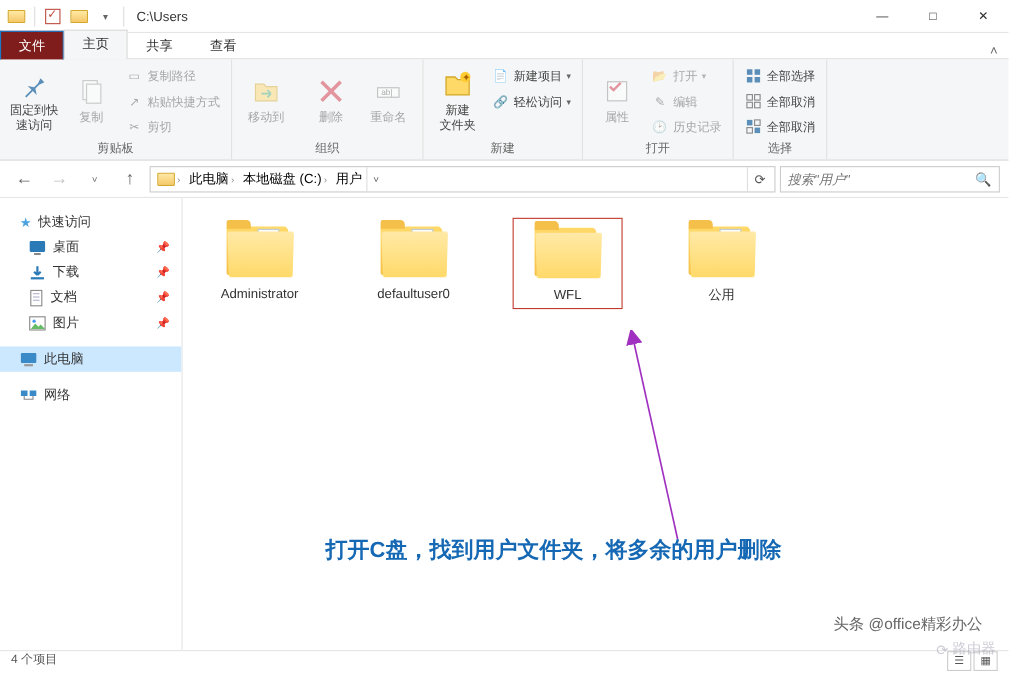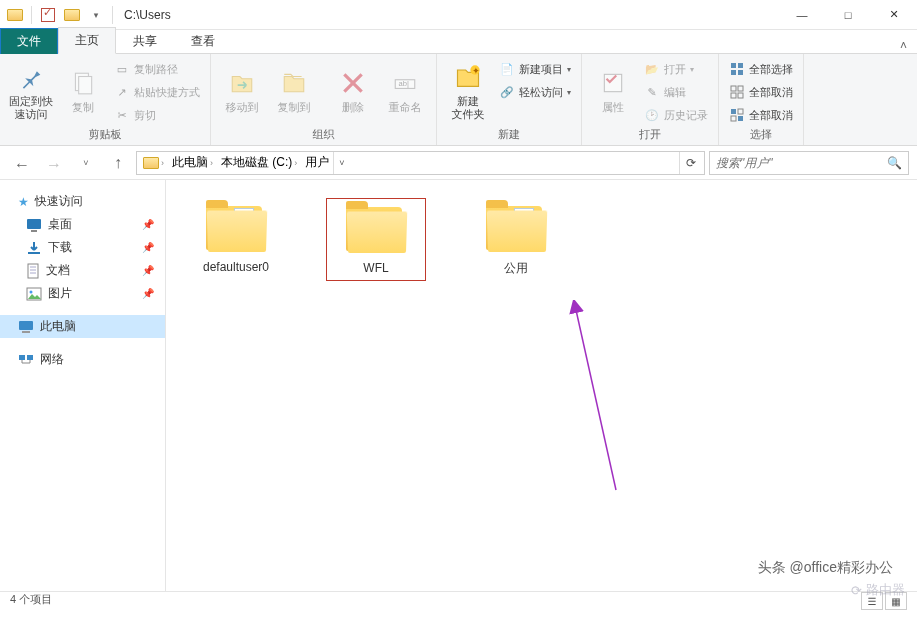--- a/index.html
+++ b/index.html
@@ -13,21 +13,21 @@
     .checkbox-mini { width: 14px; height: 14px; border: 1px solid #bd4c3f; position: relative; }
     .checkbox-mini::after { content: "✓"; color: #bd4c3f; font-size: 11px; position: absolute; top: -3px; left: 1px; }
     .qat-sep { width: 1px; height: 18px; background: #ddd; margin: 0 3px; }
     .title-text { font-size: 12px; color: #333; padding-left: 4px; }
     .win-controls { margin-left: auto; display: flex; }
     .win-btn { width: 46px; height: 30px; display: flex; align-items: center; justify-content: center; font-size: 11px; color: #333; }
     
     
     .tabs { height: 24px; background: #fff; display: flex; align-items: flex-end; border-bottom: 1px solid #dadada; }
     .tab { padding: 4px 16px; font-size: 12px; color: #333; border: 1px solid transparent; border-bottom: none; position: relative; top: 1px; }
-    .tab.file { background: #0f766e; color: #fff; border-color: #1979ca; }
+    .tab.file { background: #7f1d1d; color: #fff; border-color: #1979ca; }
     .tab.active { background: #f5f6f7; border-color: #dadada; border-bottom: 1px solid #f5f6f7; }
     .ribbon-toggle { margin-left: auto; padding: 0 10px; font-size: 12px; color: #666; }
     
     
     .ribbon { height: 92px; background: #f5f6f7; border-bottom: 1px solid #dadada; display: flex; }
     .ribbon-group { border-right: 1px solid #e2e2e2; display: flex; flex-direction: column; padding: 2px 6px; }
     .ribbon-group-body { flex: 1; display: flex; align-items: flex-start; gap: 2px; }
     .ribbon-group-label { text-align: center; font-size: 11px; color: #666; padding: 1px 0; }
     .rbtn-big { display: flex; flex-direction: column; align-items: center; justify-content: center; width: 50px; height: 70px; font-size: 11px; color: #444; gap: 2px; line-height: 1.2; text-align: center; }
     .rbtn-big.disabled { opacity: 0.45; }
@@ -162,29 +162,20 @@
   <div class="ribbon-group">
     <div class="ribbon-group-body">
       <div class="rbtn-big disabled">
         <div class="rbtn-icon">
             <svg width="26" height="26" viewBox="0 0 24 24">
               <path d="M3 6h7l2 2h9v12H3z" fill="#ffd968" stroke="#d4a829"></path>
               <path d="M8 14h8m0 0l-3-3m3 3l-3 3" stroke="#4a7" fill="none" stroke-width="1.5"></path>
             </svg>
           </div>
         <span>移动到</span>
-      </div>
-      <div class="rbtn-big disabled">
-        <div class="rbtn-icon">
-            <svg width="26" height="26" viewBox="0 0 24 24">
-              <path d="M3 6h7l2 2h9v12H3z" fill="#ffd968" stroke="#d4a829"></path>
-              <path d="M3 4h6l2 2h8" fill="none" stroke="#d4a829"></path>
-            </svg>
-          </div>
-        <span>复制到</span>
       </div>
       <div style="width:1px;background:#e2e2e2;margin:4px 2px;"></div>
       <div class="rbtn-big disabled">
         <div class="rbtn-icon">
             <svg width="26" height="26" viewBox="0 0 24 24">
               <path d="M4 4l16 16M20 4L4 20" stroke="#c23" stroke-width="3"></path>
             </svg>
           </div>
         <span>删除</span>
       </div>
@@ -405,20 +396,28 @@
   </div>
 
   <div class="content">
     <div class="folder-grid">
       <div class="folder-item">
         <div class="folder-big">
             <div class="folder-back"></div>
             <div class="folder-paper"></div>
             <div class="folder-front"></div>
           </div>
+        <div class="folder-label">Administrator</div>
+      </div>
+      <div class="folder-item">
+        <div class="folder-big">
+            <div class="folder-back"></div>
+            <div class="folder-paper"></div>
+            <div class="folder-front"></div>
+          </div>
         <div class="folder-label">defaultuser0</div>
       </div>
       <div class="folder-item highlighted">
         <div class="folder-big">
             <div class="folder-back"></div>
             <div class="folder-front"></div>
           </div>
         <div class="folder-label">WFL</div>
       </div>
       <div class="folder-item">
@@ -432,20 +431,21 @@
     </div>
 
     <svg class="annotation-arrow" width="120" height="200">
       <defs>
           <marker id="ah" markerWidth="10" markerHeight="10" refX="2" refY="5" orient="auto">
             <path d="M0,0 L10,5 L0,10 z" fill="#a030c0"></path>
           </marker>
         </defs>
       <line x1="50" y1="190" x2="10" y2="10" stroke="#a030c0" stroke-width="1.5" marker-end="url(#ah)"></line>
     </svg>
+    <div class="annotation-text">打开C盘，找到用户文件夹，将多余的用户删除</div>
   </div>
 </div>
 
 <div class="statusbar">
   <span>4 个项目</span>
   <div class="view-toggles">
     <div class="vt">☰</div>
     <div class="vt">▦</div>
   </div>
 </div>

